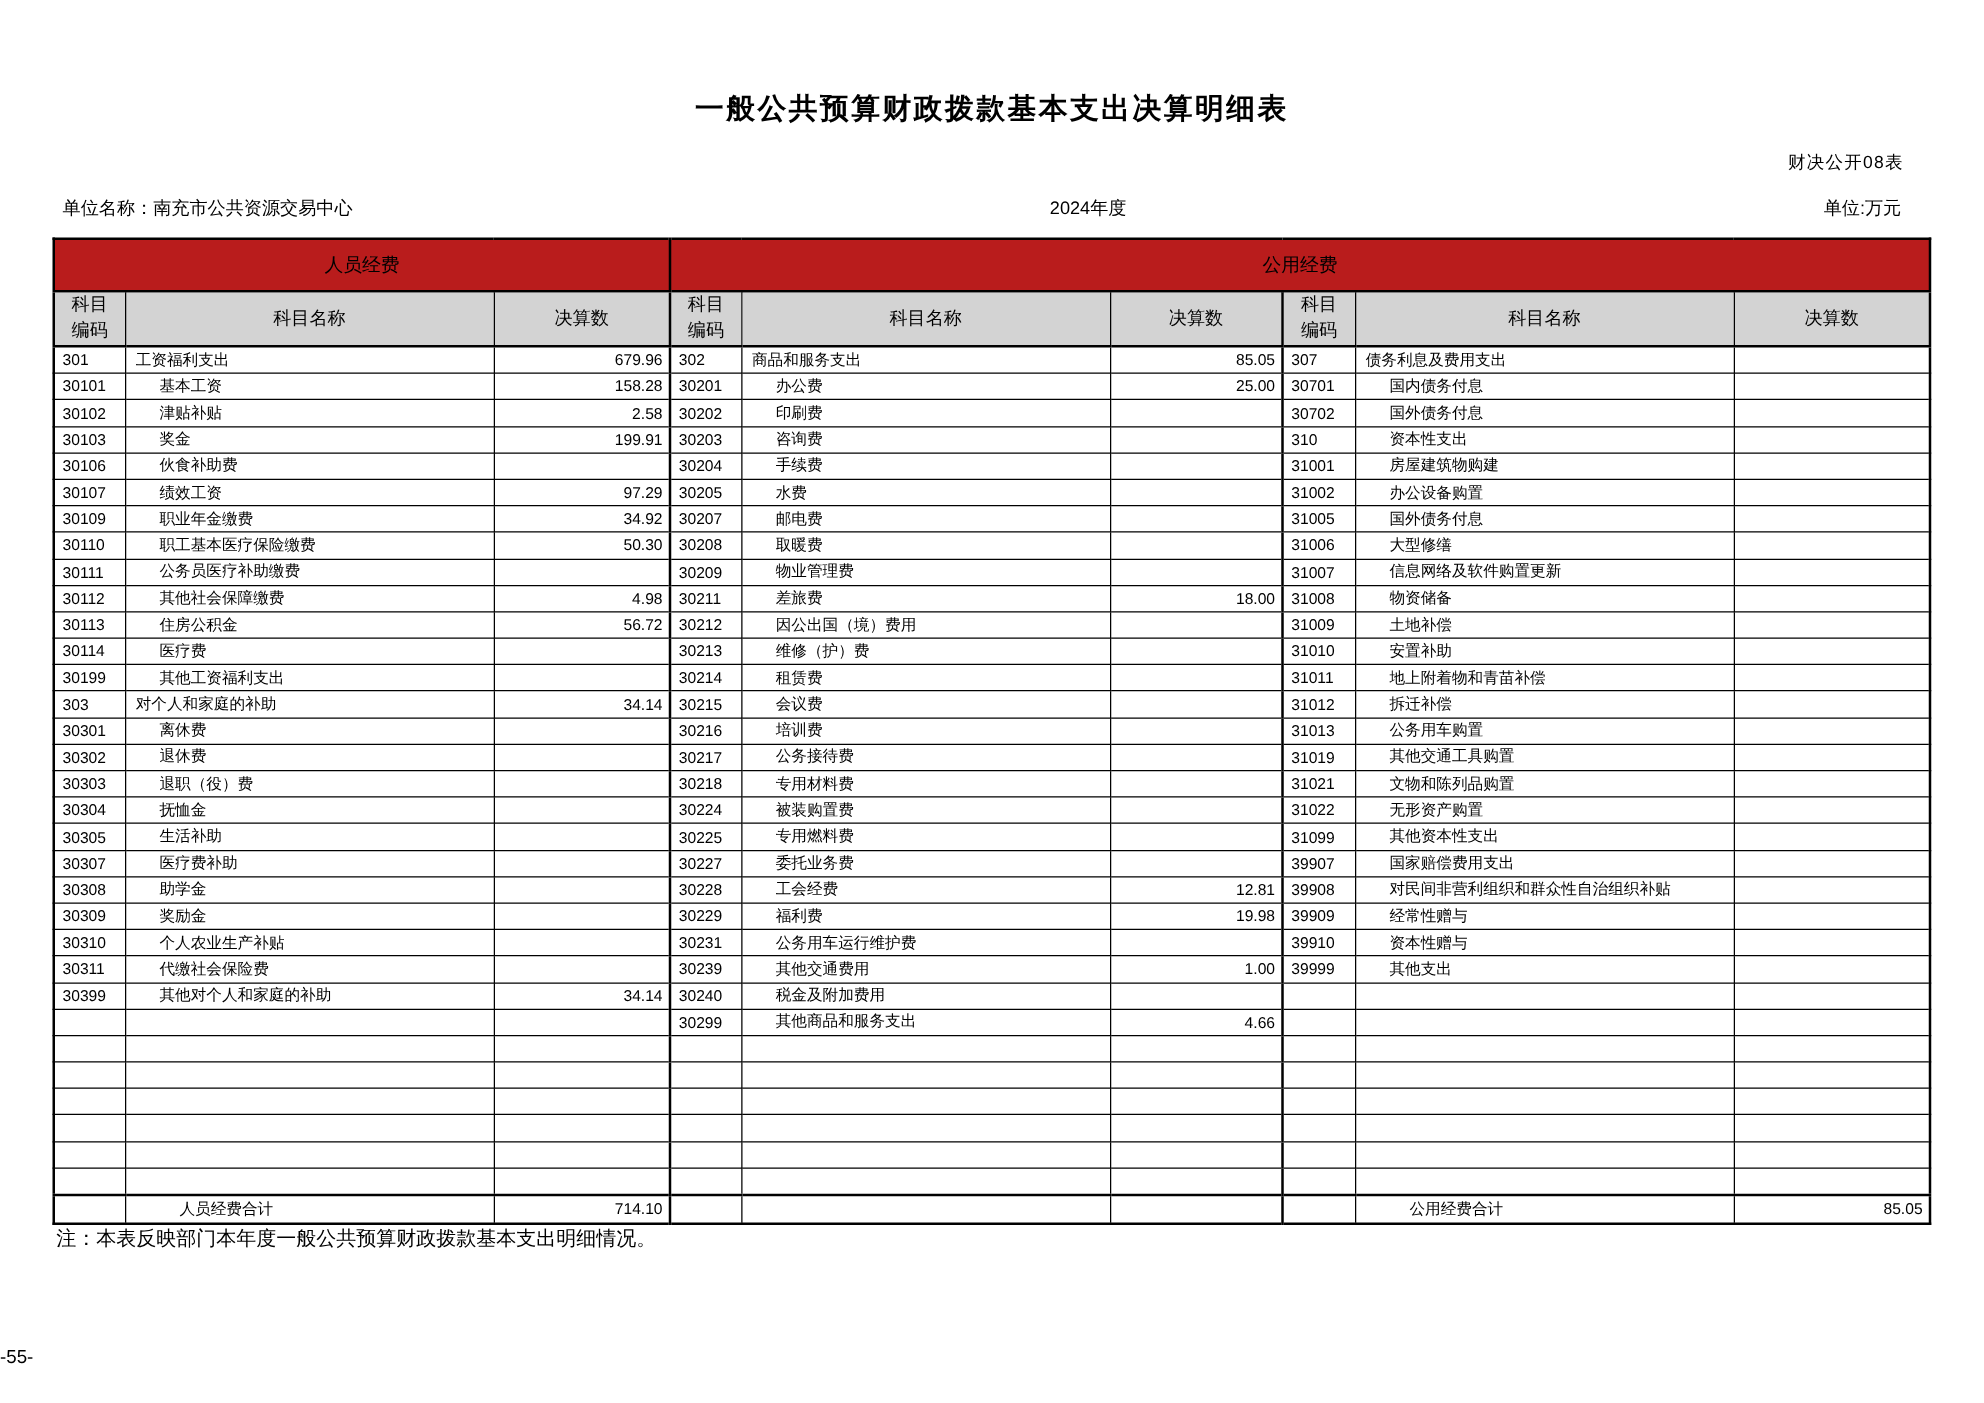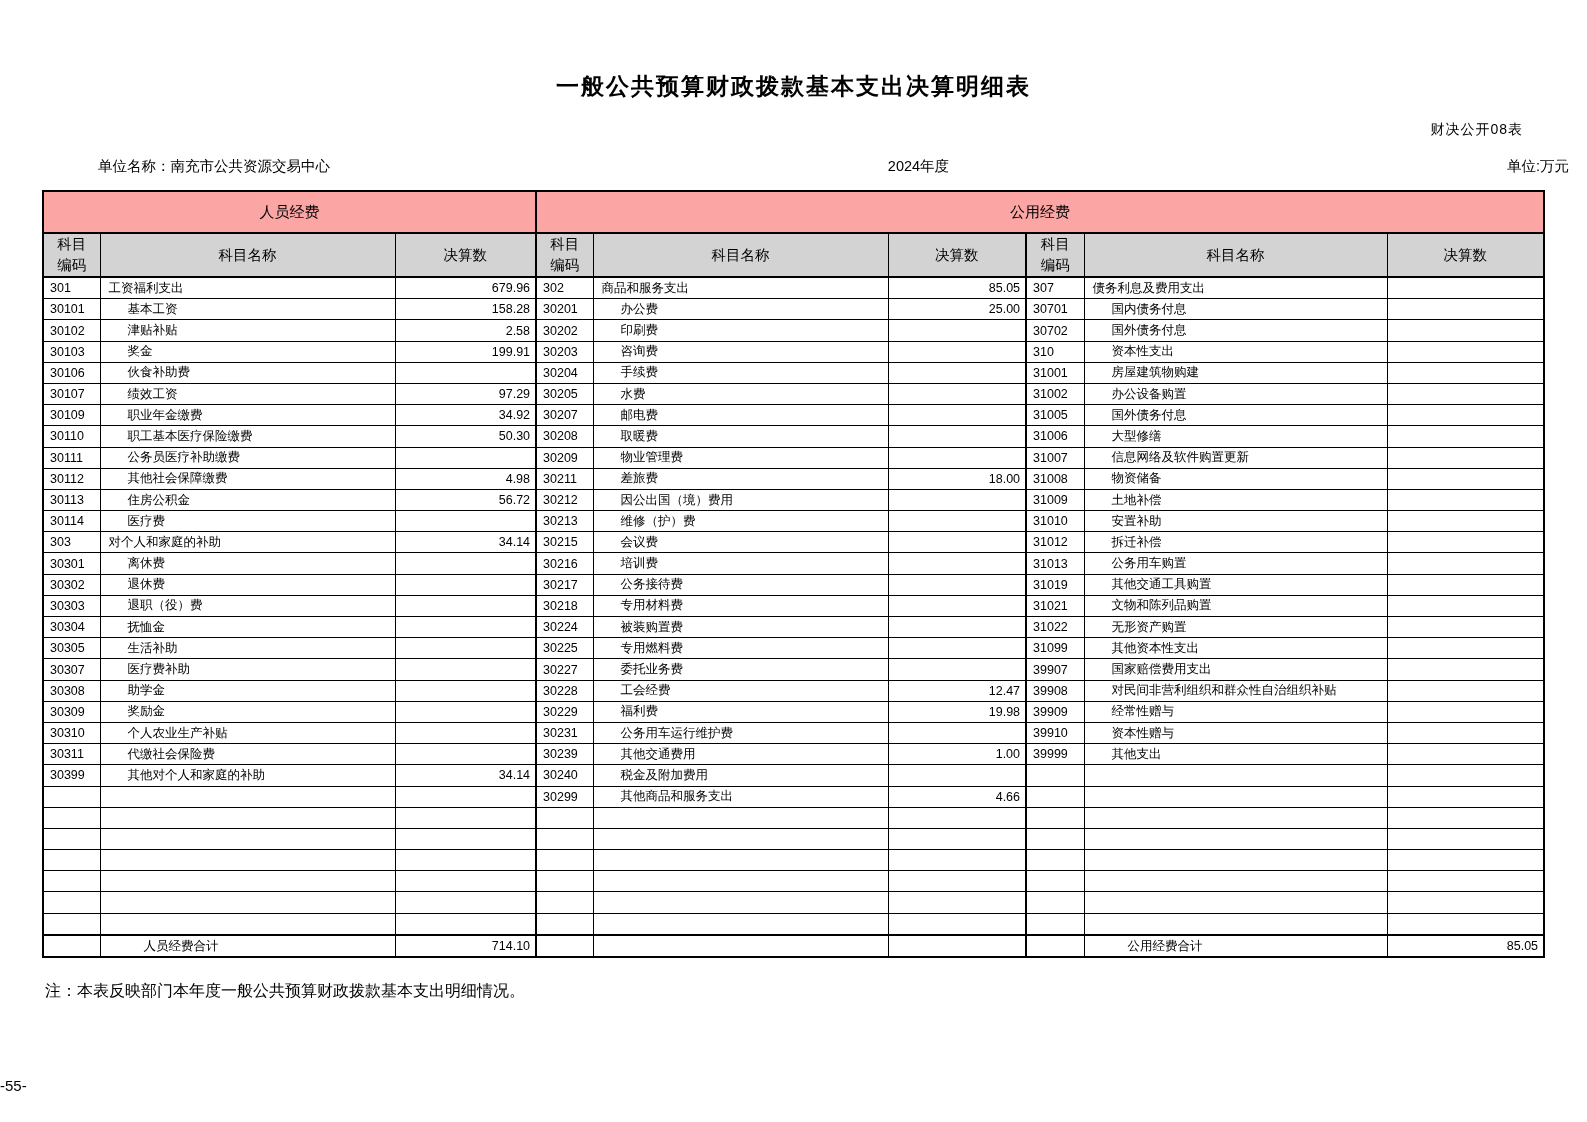--- a/index.html
+++ b/index.html
@@ -2,25 +2,25 @@
 <html><head>
 <meta charset="utf-8">
 <style>
   html,body{margin:0;padding:0;background:#fff;}
   .page{position:relative;width:1587px;height:1122px;background:#ffffff;overflow:hidden;
         font-family:"Liberation Sans","DejaVu Sans",sans-serif;color:#000;}
   .title{position:absolute;top:71px;left:0;width:100%;text-align:center;
          font-size:23px;font-weight:bold;letter-spacing:2px;}
   .form-code{position:absolute;top:121px;right:64px;font-size:14px;letter-spacing:1px;}
   .meta{position:absolute;top:157px;left:50px;width:1471px;display:flex;
-        justify-content:space-between;align-items:flex-start;font-size:14.5px;margin-left:48px;}
+        justify-content:space-between;align-items:flex-start;font-size:14.5px;}
   .table-wrap{position:absolute;top:190px;left:42px;}
   table{border-collapse:collapse;table-layout:fixed;width:1501px;border:2px solid #000;background:#fff;}
   th,td{border:1px solid #000;padding:0;overflow:hidden;white-space:nowrap;font-weight:normal;}
-  .gh{height:40px;background:#fca5a5;font-size:15px;text-align:center;border-bottom:2px solid #000;}
+  .gh{height:40px;background:#b91c1c;font-size:15px;text-align:center;border-bottom:2px solid #000;}
   .ch{height:41px;background:#d3d3d3;font-size:14.5px;text-align:center;
       border-bottom:2px solid #000;white-space:normal;line-height:1.45;}
   .code-h{padding:0 10px;}
   .gsep{border-left:2px solid #000;}
   .data-row td{height:20.2px;font-size:12.5px;}
   .code{text-align:left;padding-left:6px;}
   .name{text-align:left;padding-left:8px;}
   .name.indent{padding-left:27px;}
   .val{text-align:right;padding-right:5px;}
   .total-row td{height:20.5px;font-size:12.5px;border-top:2px solid #000;padding-left:43px;}
@@ -198,20 +198,31 @@
             <td class="name indent">医疗费</td>
             <td class="val"></td>
             <td class="code gsep">30213</td>
             <td class="name indent">维修（护）费</td>
             <td class="val"></td>
             <td class="code gsep">31010</td>
             <td class="name indent">安置补助</td>
             <td class="val"></td>
           </tr>
           <tr class="data-row">
+            <td class="code">30199</td>
+            <td class="name indent">其他工资福利支出</td>
+            <td class="val"></td>
+            <td class="code gsep">30214</td>
+            <td class="name indent">租赁费</td>
+            <td class="val"></td>
+            <td class="code gsep">31011</td>
+            <td class="name indent">地上附着物和青苗补偿</td>
+            <td class="val"></td>
+          </tr>
+          <tr class="data-row">
             <td class="code">303</td>
             <td class="name">对个人和家庭的补助</td>
             <td class="val">34.14</td>
             <td class="code gsep">30215</td>
             <td class="name indent">会议费</td>
             <td class="val"></td>
             <td class="code gsep">31012</td>
             <td class="name indent">拆迁补偿</td>
             <td class="val"></td>
           </tr>
@@ -280,21 +291,21 @@
             <td class="code gsep">39907</td>
             <td class="name indent">国家赔偿费用支出</td>
             <td class="val"></td>
           </tr>
           <tr class="data-row">
             <td class="code">30308</td>
             <td class="name indent">助学金</td>
             <td class="val"></td>
             <td class="code gsep">30228</td>
             <td class="name indent">工会经费</td>
-            <td class="val">12.47</td>
+            <td class="val">12.81</td>
             <td class="code gsep">39908</td>
             <td class="name indent">对民间非营利组织和群众性自治组织补贴</td>
             <td class="val"></td>
           </tr>
           <tr class="data-row">
             <td class="code">30309</td>
             <td class="name indent">奖励金</td>
             <td class="val"></td>
             <td class="code gsep">30229</td>
             <td class="name indent">福利费</td>

